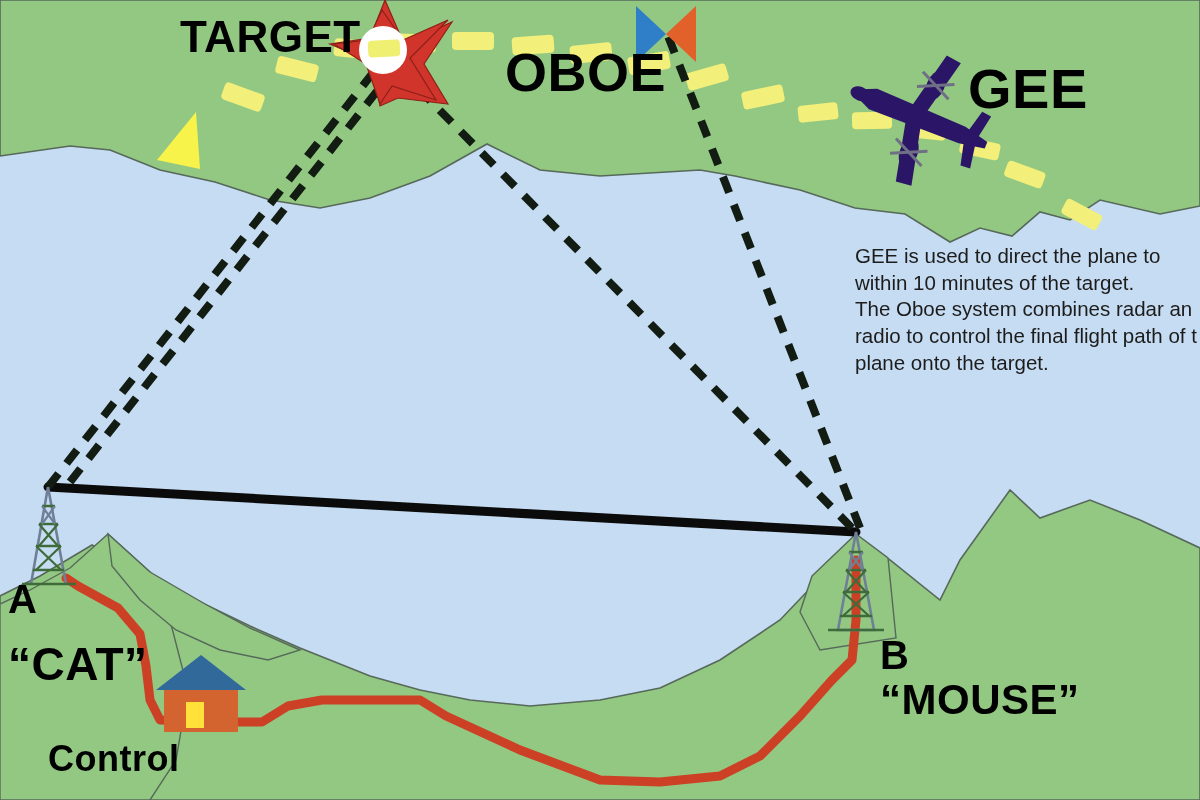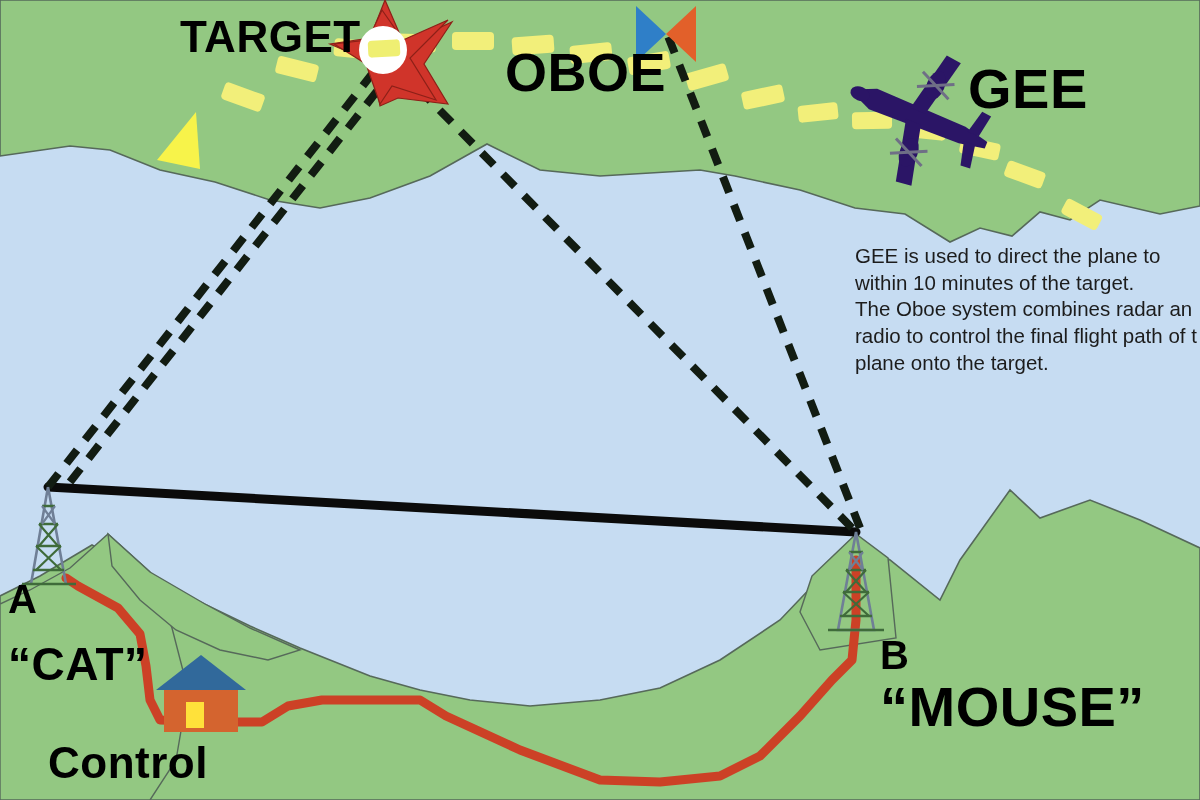--- a/index.html
+++ b/index.html
@@ -21,23 +21,23 @@
     color:#000;
     white-space:pre;
     line-height:1.05;
     letter-spacing:0.5px;
   }
   #label-target{left:180px;top:14px;font-size:44px;text-align:right;}
   #label-oboe{left:505px;top:44px;font-size:54px;}
   #label-gee{left:968px;top:60px;font-size:56px;}
   #label-a{left:8px;top:578px;font-size:40px;}
   #label-cat{left:8px;top:640px;font-size:46px;}
-  #label-control{left:48px;top:740px;font-size:44px;}
+  #label-control{left:48px;top:740px;font-size:36px;}
   #label-b{left:880px;top:634px;font-size:40px;}
-  #label-mouse{left:880px;top:678px;font-size:56px;}
+  #label-mouse{left:880px;top:678px;font-size:42px;}
 
   #note{
     position:absolute;
     left:855px;top:243px;
     width:360px;
     font-family:"Liberation Sans", sans-serif;
     font-weight:normal;
     font-size:20.5px;
     line-height:1.30;
     color:#1c1c1c;

